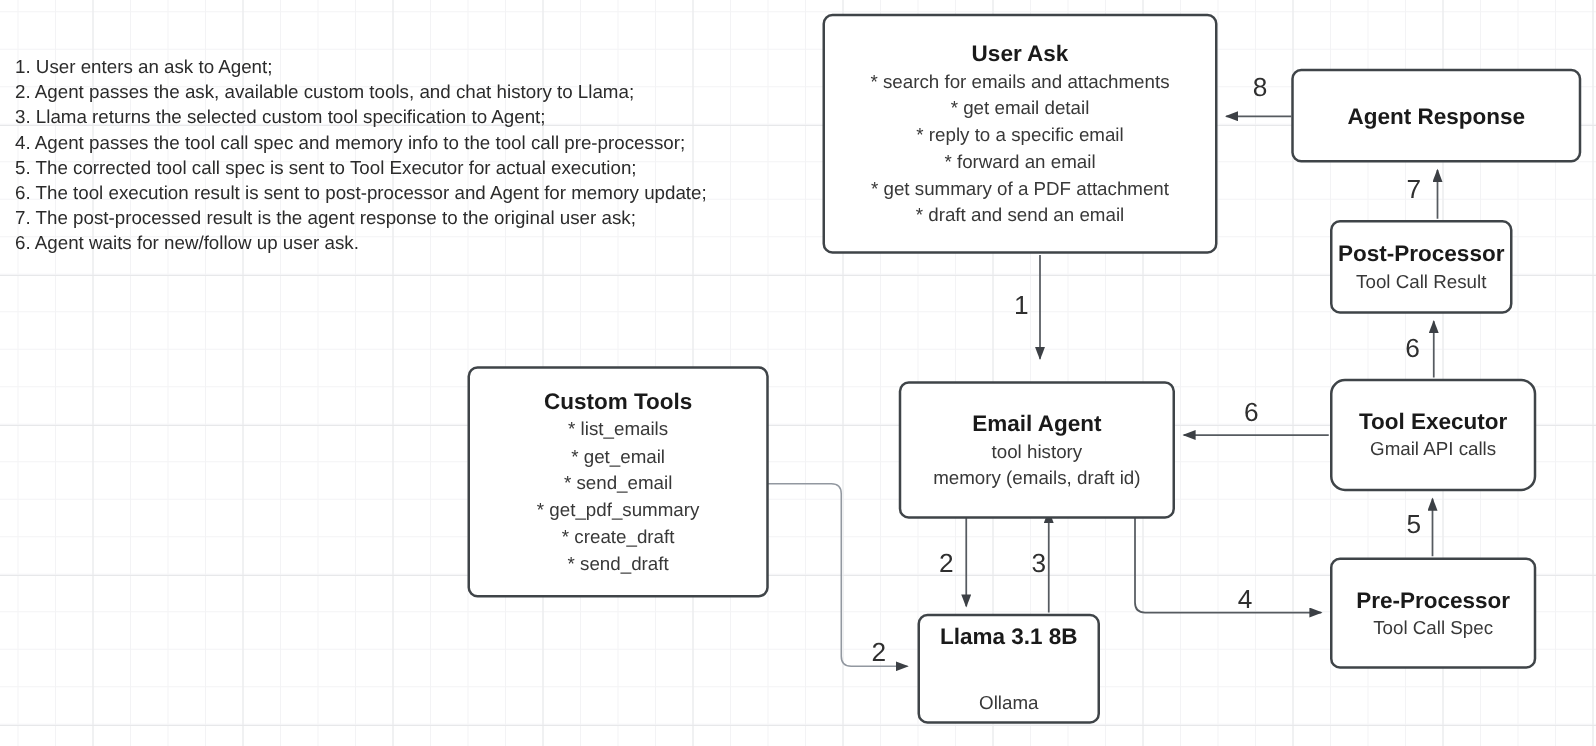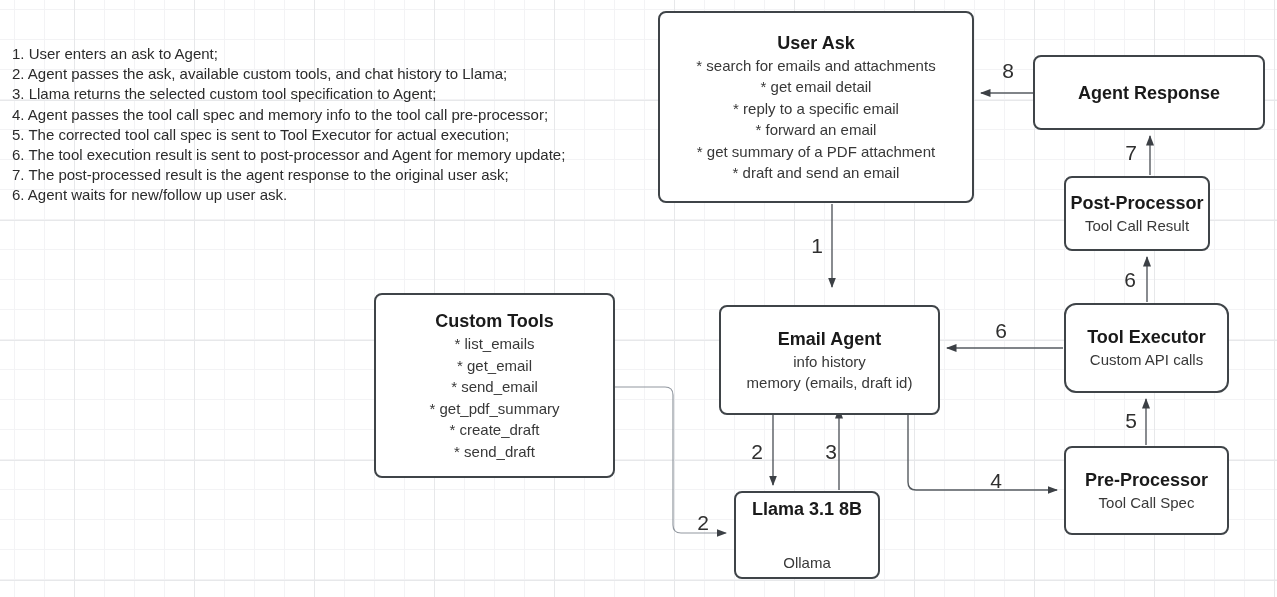--- a/index.html
+++ b/index.html
@@ -109,31 +109,31 @@
     <div class="title">Agent Response</div>
   </div>
 
   <div class="node" style="left:1064px;top:176px;width:146px;height:75px;">
     <div class="title">Post-Processor</div>
     <div class="line">Tool Call Result</div>
   </div>
 
   <div class="node" style="left:1064px;top:303px;width:165px;height:90px;border-radius:12px;">
     <div class="title">Tool Executor</div>
-    <div class="line">Custom API calls</div>
+    <div class="line">Gmail API calls</div>
   </div>
 
   <div class="node" style="left:1064px;top:446px;width:165px;height:89px;text-align:center;">
     <div class="title">Pre-Processor</div>
     <div class="line">Tool Call Spec</div>
   </div>
 
   <div class="node" style="left:719px;top:293px;width:221px;height:110px;margin-top:12px;">
     <div class="title">Email Agent</div>
-    <div class="line">info history</div>
+    <div class="line">tool history</div>
     <div class="line">memory (emails, draft id)</div>
   </div>
 
   <div class="node" style="left:374px;top:293px;width:241px;height:185px;">
     <div class="title">Custom Tools</div>
     <div class="line">* list_emails</div>
     <div class="line">* get_email</div>
     <div class="line">* send_email</div>
     <div class="line">* get_pdf_summary</div>
     <div class="line">* create_draft</div>

